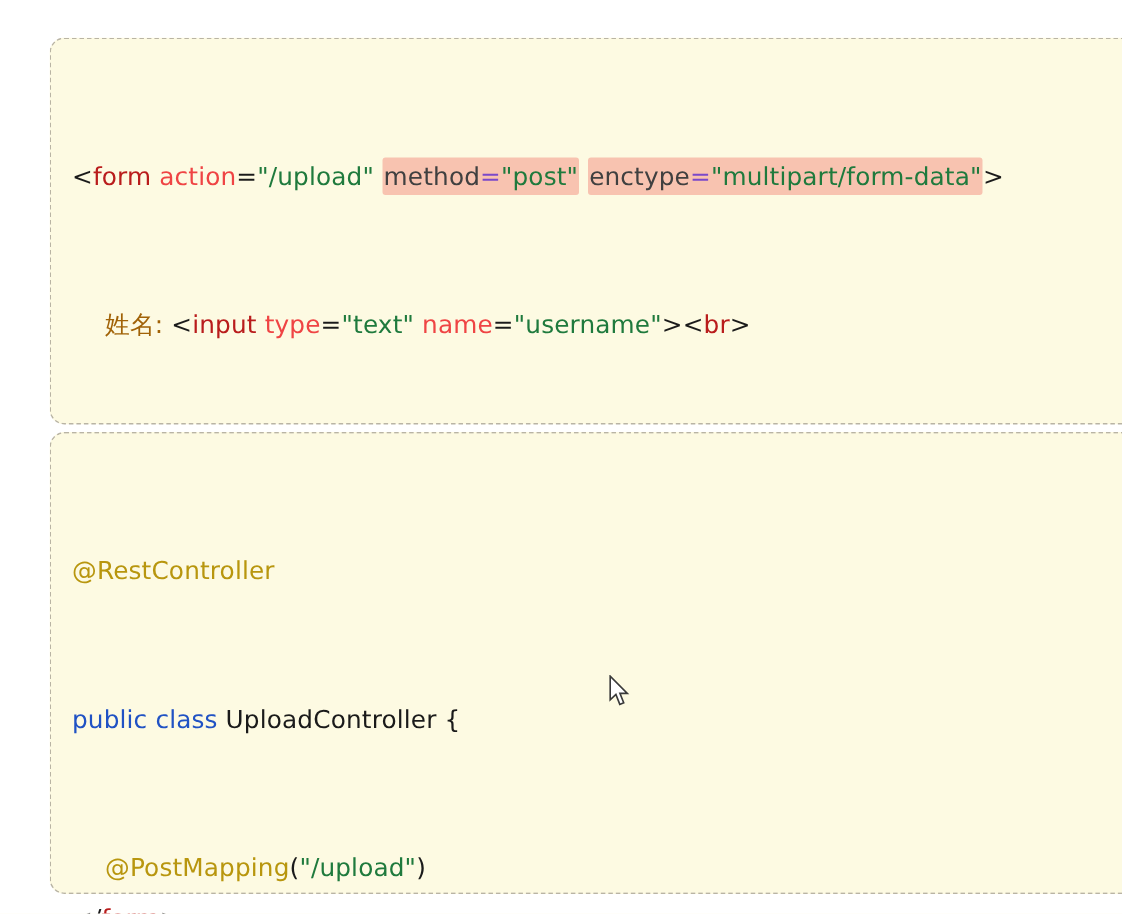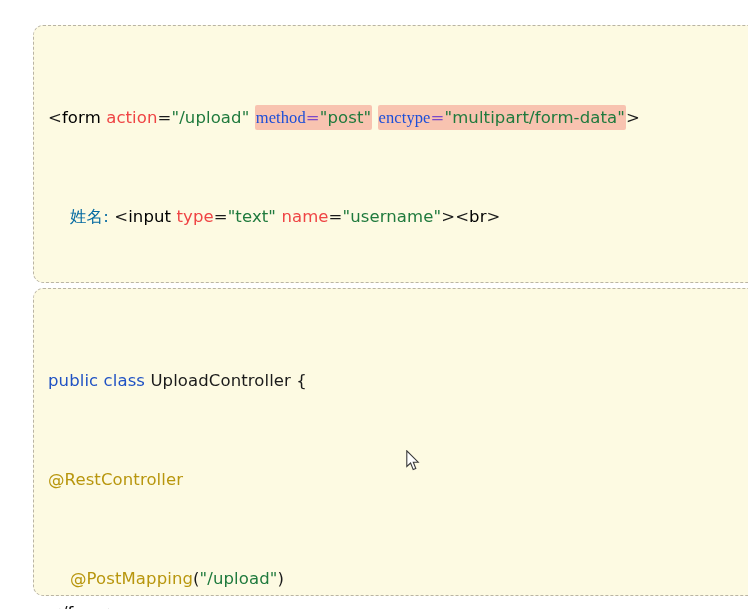--- a/index.html
+++ b/index.html
@@ -61,35 +61,35 @@
     line-height: 42px;
     padding-left: 14px;
     white-space: pre;
   }
   #panel-java .line { height: 42px; line-height: 42px; }
 
   .ind1 { padding-left: 36px; }
 
   
   .punc    { color: #1a1a1a; }            
-  .tag     { color: #000000; }            
+  .tag     { color: #b91c1c; }            
   .attr    { color: #ef4444; }            
   .str     { color: #1f7a3d; }            
-  .cnlabel { color: #0369a1; margin-top: 40px; }            
+  .cnlabel { color: #a16207; margin-top: 40px; }            
   .kw      { color: #2052c4; }            
   .anno    { color: #b8960e; }            
   .type    { color: #1a1a1a; }
 
   
   .hl {
     background: #f8c3b0;
     border-radius: 2px;
     padding: 3px 1px 3px 1px;
   }
-  .hl .attr { color: #1d4ed8; font-family: Liberation Serif, serif; }
+  .hl .attr { color: #404040; }
   .hl .punc { color: #7b49c9; }
   .hl .str  { color: #1f7a3d; }
 
   
   #cursor {
     position: absolute;
     left: 406px;
     top: 450px;
     width: 14px;
     height: 21px;
@@ -115,23 +115,23 @@
       <div class="line ind1"><span class="punc">&lt;</span><span class="tag">input</span><span class="punc"> </span><span class="attr">type</span><span class="punc">=</span><span class="str">"submit"</span><span class="punc"> </span><span class="attr">value</span><span class="punc">=</span><span class="str">"提交"</span><span class="punc">&gt;</span></div>
 
       <div class="line"><span class="punc">&lt;/</span><span class="tag">form</span><span class="punc">&gt;</span></div>
 
     </div>
   </div>
 
   <div class="panel" id="panel-java">
     <div class="code">
 
+      <div class="line"><span class="anno">@RestController</span></div>
+
       <div class="line"><span class="kw">public class </span><span class="type">UploadController {</span></div>
-
-      <div class="line"><span class="anno">@RestController</span></div>
 
       <div class="line ind1"><span class="anno">@PostMapping</span><span class="punc">(</span><span class="str">"/upload"</span><span class="punc">)</span></div>
 
       
 
       
 
       
 
       

